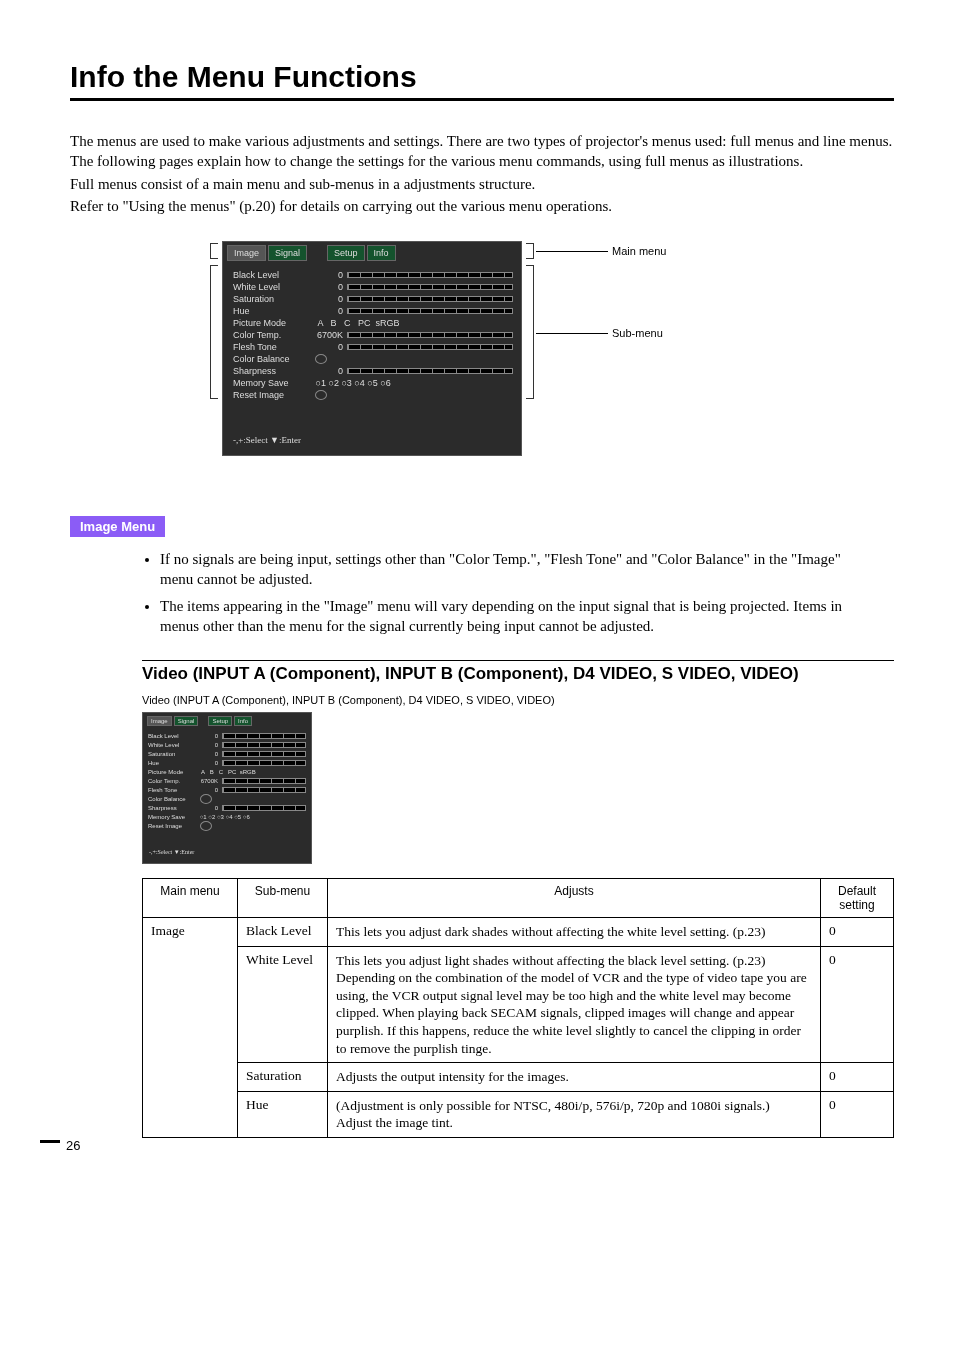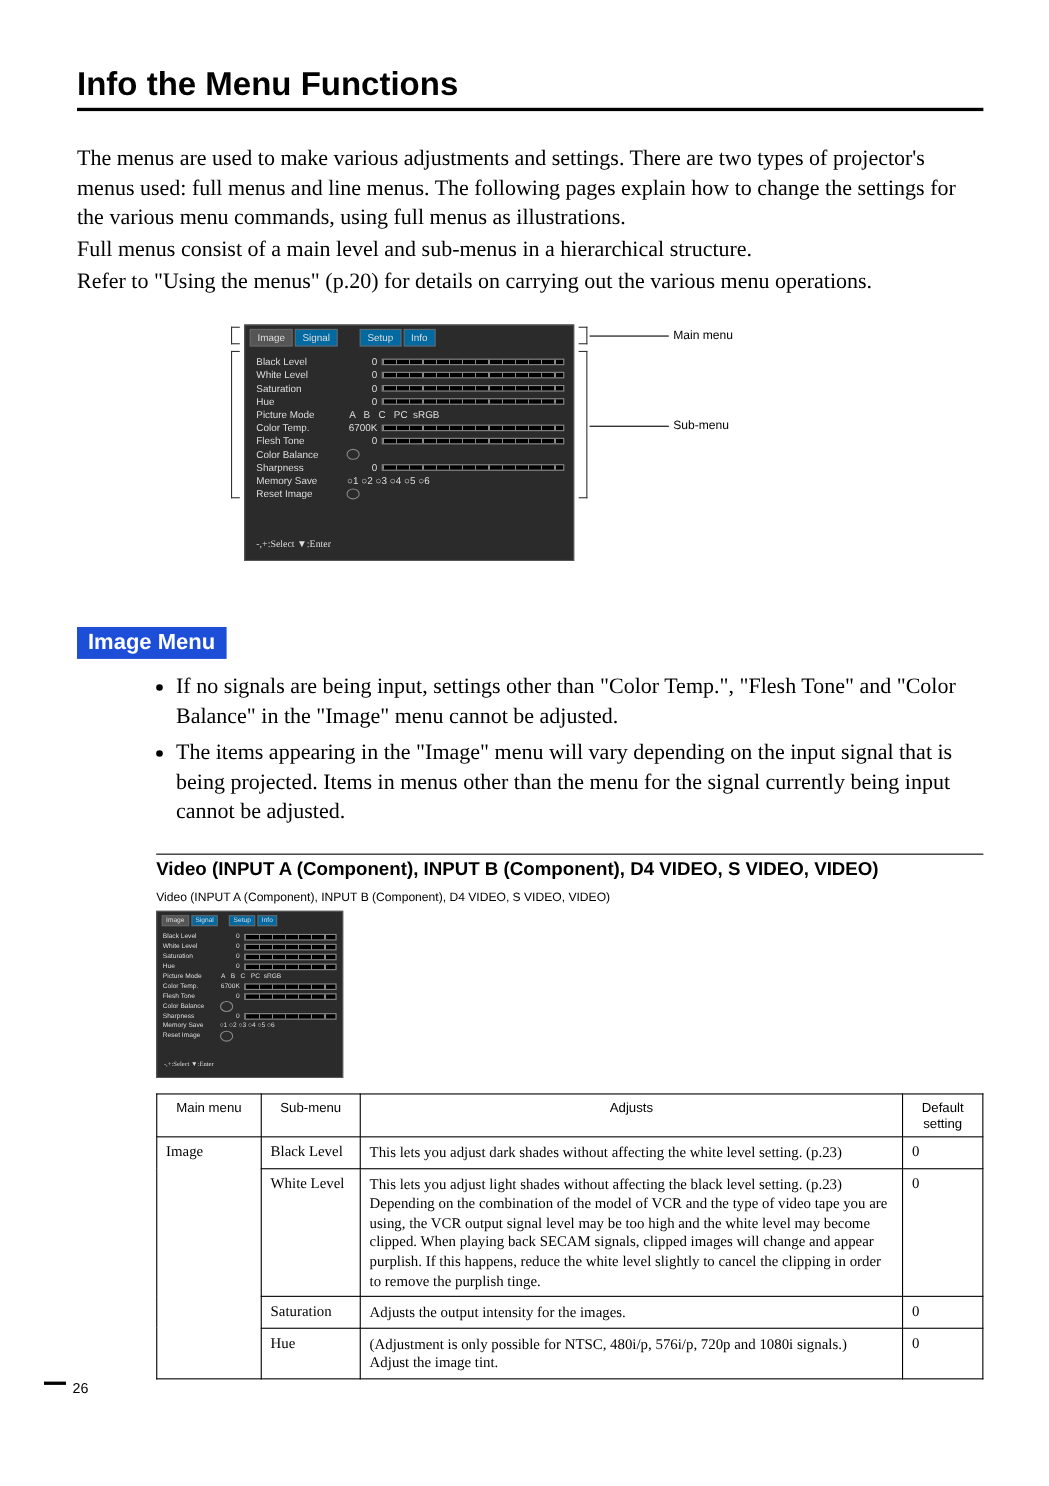--- a/index.html
+++ b/index.html
@@ -16,41 +16,41 @@
     font-size: 30px;
     font-weight: bold;
     margin: 20px 0 4px 0;
   }
   .title-rule {
     border: 0;
     border-top: 3px solid #000;
     margin: 0 0 30px 0;
   }
   p.body {
-    font-size: 20px;
+    font-size: 15px;
     line-height: 1.35;
     margin: 0 0 2px 0;
   }
   .diagram-wrap {
     margin: 25px auto 40px auto;
     width: 520px;
     position: relative;
   }
   .osd {
     width: 300px;
     background: #2b2b2b;
     padding: 0 0 6px 0;
     border: 1px solid #555;
   }
   .osd-tabs { display: flex; gap: 2px; padding: 3px 0 2px 4px; }
   .osd-tab {
     font-family: Arial, sans-serif;
     font-size: 9px;
     color: #ddd;
-    background: #0369a1;
+    background: #14532d;
     padding: 2px 6px;
     border: 1px solid #666;
   }
   .osd-tab.active { background: #555; }
   .osd-body {
     font-family: Arial, sans-serif;
     font-size: 9px;
     color: #ddd;
     padding: 6px 8px 4px 10px;
   }
@@ -94,32 +94,32 @@
     width: 8px;
   }
   .brackets-r {
     position: absolute;
     border: 1px solid #333;
     border-left: none;
     width: 8px;
   }
   .section-head {
     display: inline-block;
-    background: #1d4ed8;
+    background: #8b5cf6;
     color: #fff;
     font-family: Arial, Helvetica, sans-serif;
     font-weight: bold;
-    font-size: 20px;
+    font-size: 13px;
     padding: 3px 10px;
     margin: 20px 0 12px 0;
   }
   ul.notes {
     margin: 0 20px 24px 90px;
     padding: 0;
-    font-size: 20px;
+    font-size: 15px;
     line-height: 1.35;
   }
   ul.notes li { margin-bottom: 6px; }
   .subhead-rule {
     border: 0;
     border-top: 1px solid #000;
     margin: 0 0 2px 72px;
   }
   h2.subhead {
     font-family: Arial, Helvetica, sans-serif;
@@ -185,21 +185,21 @@
 </style>
 </head>
 <body>
 
 
 
 <h1 class="title">Info the Menu Functions</h1>
 <hr class="title-rule">
 
 <p class="body">The menus are used to make various adjustments and settings. There are two types of projector's menus used: full menus and line menus. The following pages explain how to change the settings for the various menu commands, using full menus as illustrations.</p>
-<p class="body">Full menus consist of a main level and sub-menus in a hierarchical structure.</p>
+<p class="body">Full menus consist of a main menu and sub-menus in a adjustments structure.</p>
 <p class="body">Refer to "Using the menus" (p.20) for details on carrying out the various menu operations.</p>
 
 <div class="diagram-wrap">
   <div class="brackets" style="left:-12px; top:2px; height:16px;"></div>
   <div class="brackets" style="left:-12px; top:24px; height:134px;"></div>
   <div class="brackets-r" style="left:304px; top:2px; height:16px;"></div>
   <div class="brackets-r" style="left:304px; top:24px; height:134px;"></div>
 
   <div class="callout" style="left:390px; top:4px;">Main menu</div>
   <div class="callout-line" style="left:314px; top:10px; width:72px;"></div>

